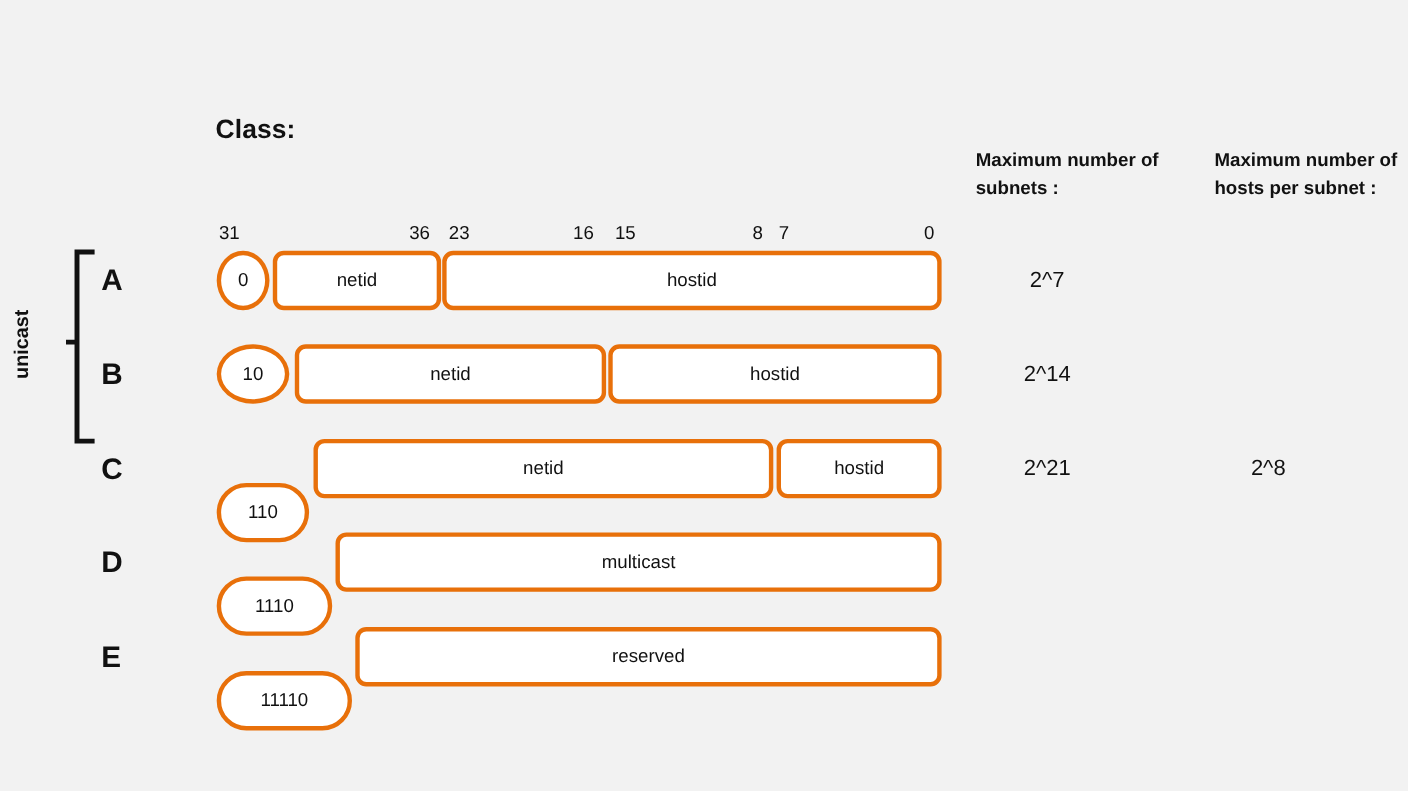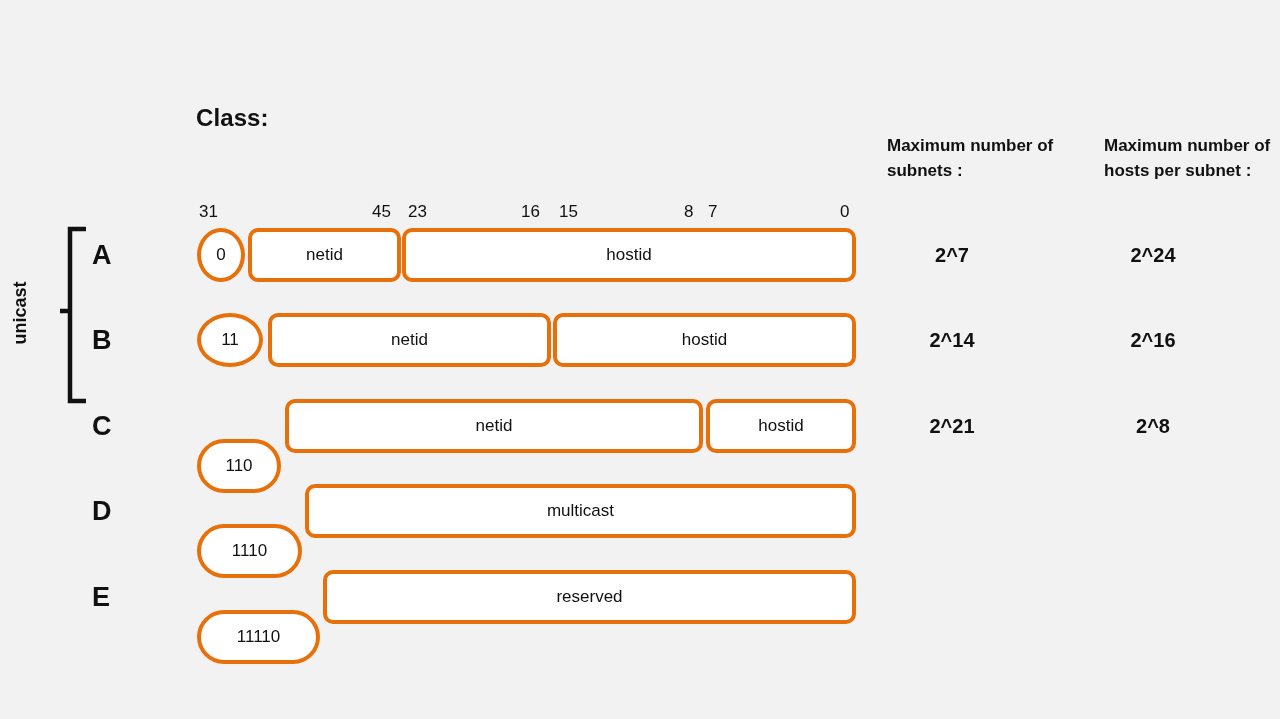--- a/index.html
+++ b/index.html
@@ -99,67 +99,65 @@
   .seg.prefix.wide { border-radius: 28px; margin-top: 40px; }
   .seg.field { border-radius: 10px; }
 
   
   .metric {
     position: absolute;
     top: 0;
     height: 54px;
     line-height: 54px;
     font-size: 20px;
-    font-weight: bold;
+    font-weight: normal;
     color: #111111;
     text-align: center;
   }
   .metric.col-subnets { left: 872px; width: 160px; }
   .metric.col-hosts   { left: 1073px; width: 160px; }
 </style>
 </head>
 <body>
 
 <div id="class-title">Class:</div>
 
 <div class="col-header" id="col-header-subnets">Maximum number of subnets :</div>
 <div class="col-header" id="col-header-hosts">Maximum number of hosts per subnet :</div>
 
 <div id="bit-ruler">
     <div class="bit-tick" style="left: 199px;">31</div>
-    <div class="bit-tick" style="left: 372px;">45</div>
+    <div class="bit-tick" style="left: 372px;">36</div>
     <div class="bit-tick" style="left: 408px;">23</div>
     <div class="bit-tick" style="left: 521px;">16</div>
     <div class="bit-tick" style="left: 559px;">15</div>
     <div class="bit-tick" style="left: 684px;">8</div>
     <div class="bit-tick" style="left: 708px;">7</div>
     <div class="bit-tick" style="left: 840px;">0</div>
   </div>
 
 <div id="unicast-label">unicast</div>
 <svg id="unicast-brace" viewBox="0 0 36 180" fill="none">
   <path d="M30 4 H14 V86 H4 H14 V176 H30" stroke="#111111" stroke-width="4.5" stroke-linecap="butt" stroke-linejoin="miter" fill="none"></path>
 </svg>
 
 <div id="rows-container">
     <div class="class-row" style="top: 228px;">
       <div class="class-letter">A</div>
       <div class="seg prefix" style="left: 197px; width: 48px;">0</div>
       <div class="seg field" style="left: 248px; width: 153px;">netid</div>
       <div class="seg field" style="left: 402px; width: 454px;">hostid</div>
       <div class="metric col-subnets">2^7</div>
-      <div class="metric col-hosts">2^24</div>
     </div>
     <div class="class-row" style="top: 313px;">
       <div class="class-letter">B</div>
-      <div class="seg prefix" style="left: 197px; width: 66px;">11</div>
+      <div class="seg prefix" style="left: 197px; width: 66px;">10</div>
       <div class="seg field" style="left: 268px; width: 283px;">netid</div>
       <div class="seg field" style="left: 553px; width: 303px;">hostid</div>
       <div class="metric col-subnets">2^14</div>
-      <div class="metric col-hosts">2^16</div>
     </div>
     <div class="class-row" style="top: 399px;">
       <div class="class-letter">C</div>
       <div class="seg prefix wide" style="left: 197px; width: 84px;">110</div>
       <div class="seg field" style="left: 285px; width: 418px;">netid</div>
       <div class="seg field" style="left: 706px; width: 150px;">hostid</div>
       <div class="metric col-subnets">2^21</div>
       <div class="metric col-hosts">2^8</div>
     </div>
     <div class="class-row" style="top: 484px;">

